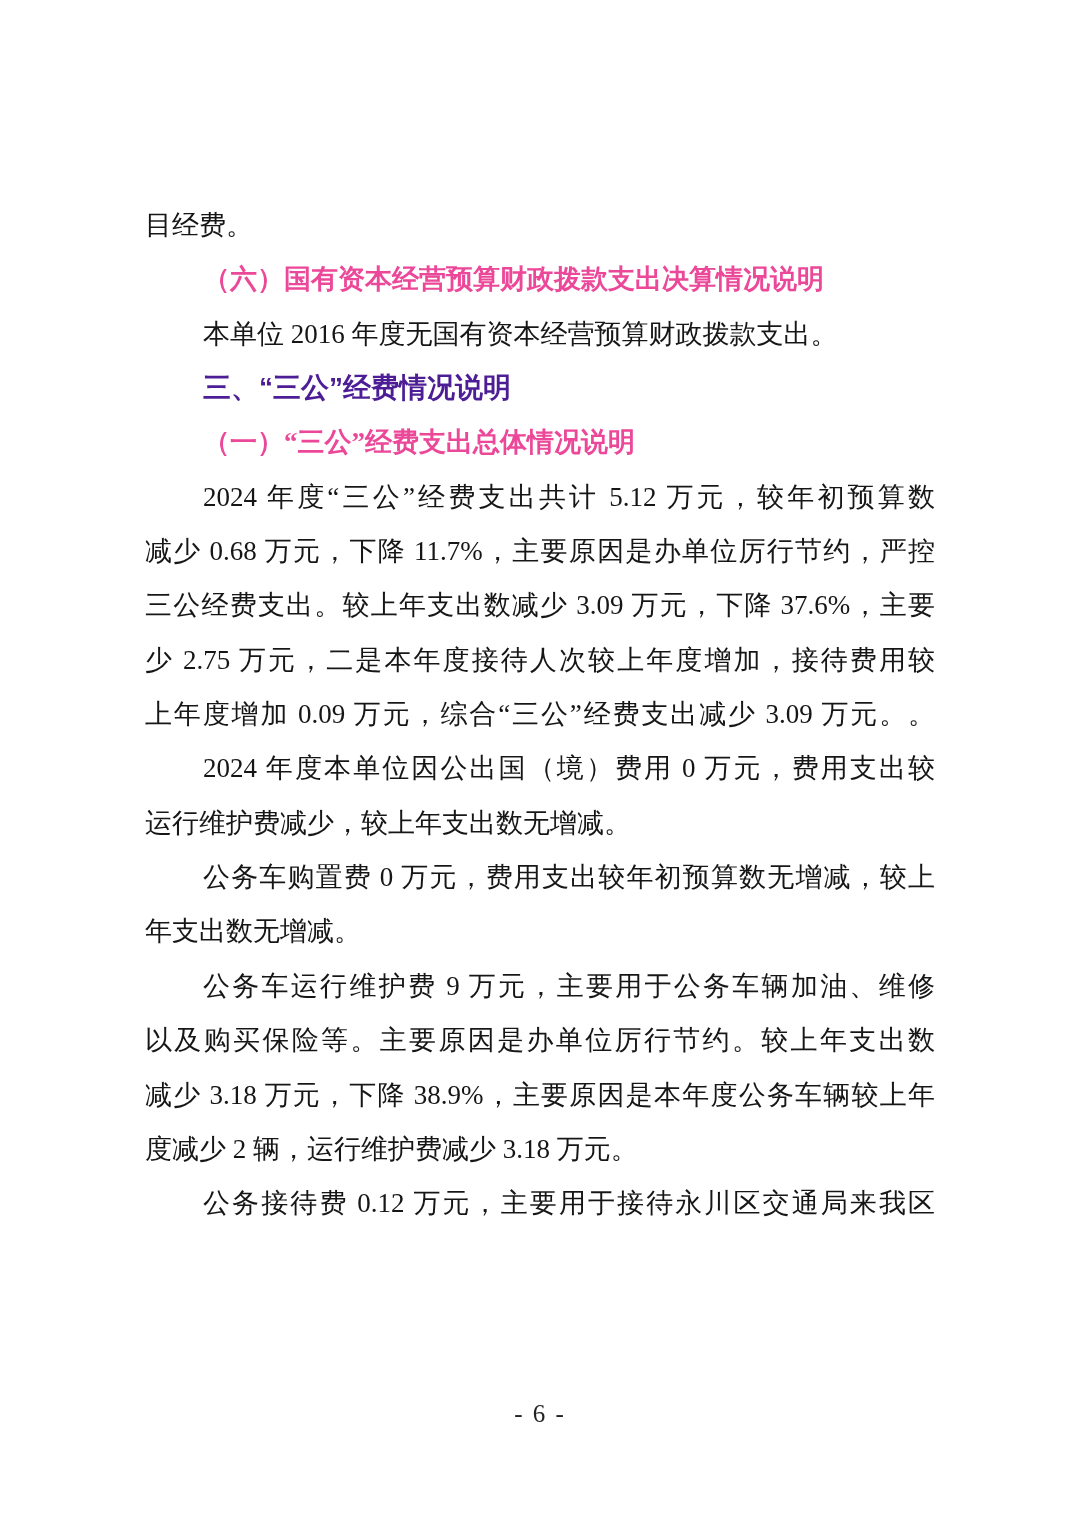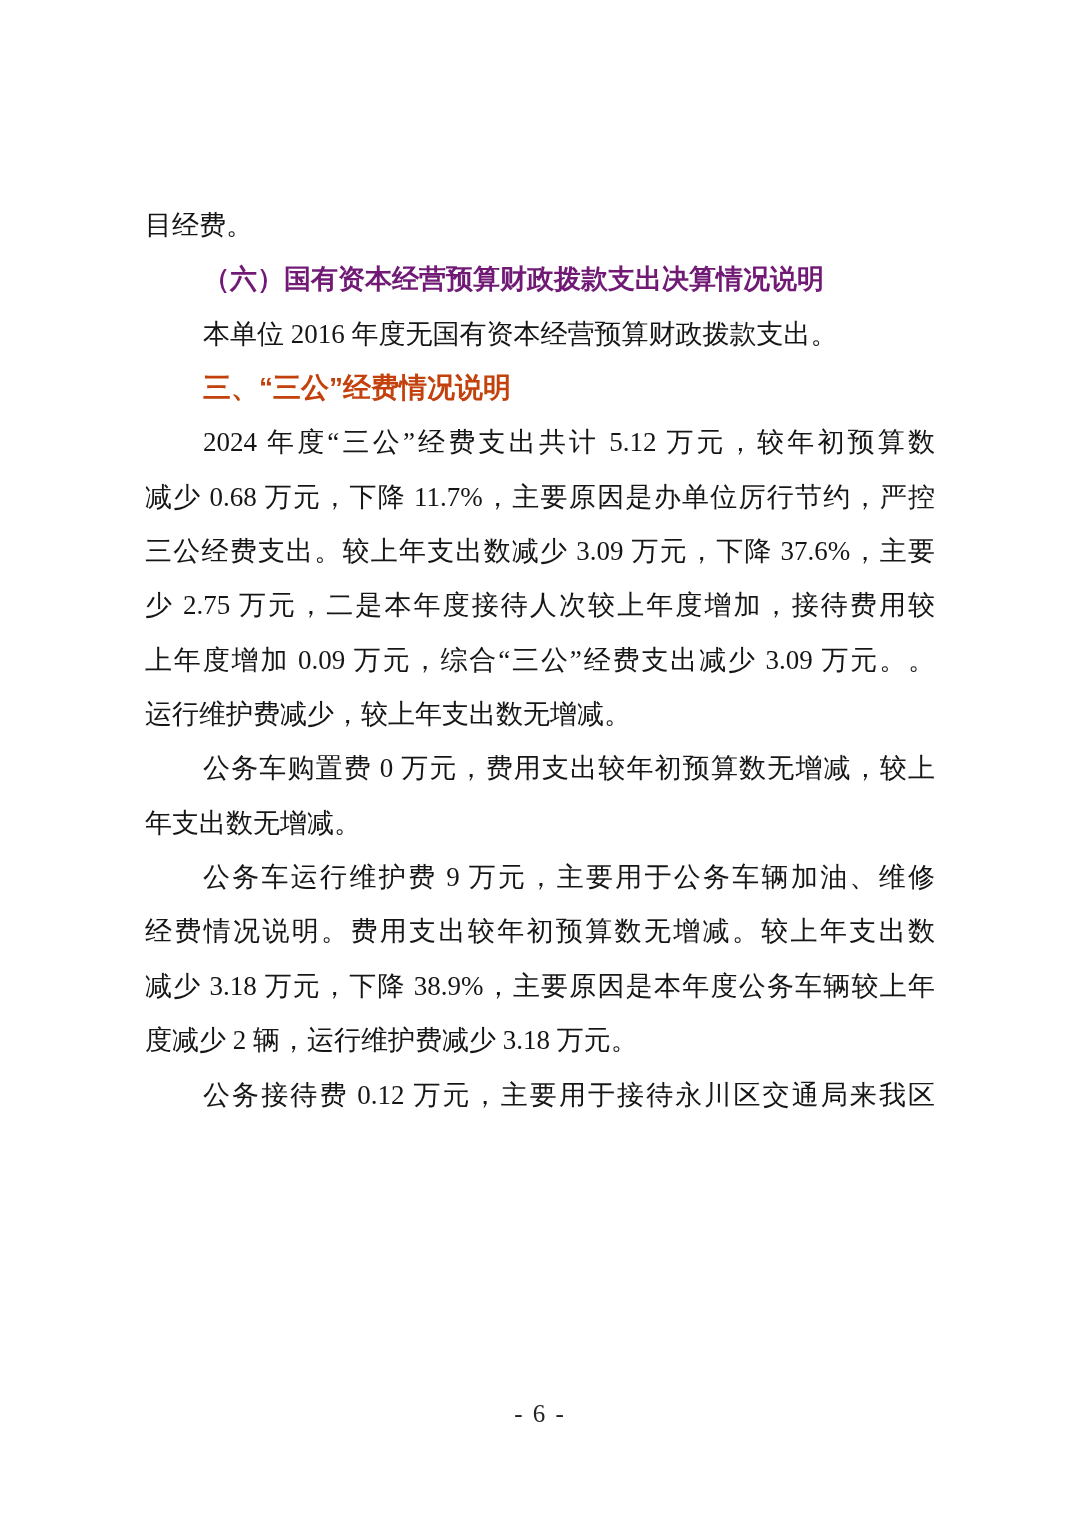--- a/index.html
+++ b/index.html
@@ -30,25 +30,25 @@
   }
   .line.indent { padding-left: 58px; }
   .line.justify {
     text-align: justify;
     text-align-last: justify;
   }
   .line.heading {
     font-family: "Liberation Sans", "DejaVu Sans", sans-serif;
     font-weight: 700;
     font-size: 28px;
-    color: #c2410c;
+    color: #4c1d95;
   }
   .line.subheading {
     font-weight: 600;
-    color: #701a75;
+    color: #ec4899;
   }
   .footer {
     position: absolute;
     left: 145px;
     width: 790px;
     top: 1400px;
     text-align: center;
     font-size: 25px;
     color: #222222;
     letter-spacing: 2px;
@@ -56,30 +56,32 @@
 </style>
 </head>
 <body>
 
 <div class="page">
   <div class="content" id="content">
       <div class="line body">目经费。</div>
       <div class="line subheading indent">（六）国有资本经营预算财政拨款支出决算情况说明</div>
       <div class="line body indent">本单位 2016 年度无国有资本经营预算财政拨款支出。</div>
       <div class="line heading indent">三、“三公”经费情况说明</div>
+      <div class="line subheading indent">（一）“三公”经费支出总体情况说明</div>
       <div class="line body indent justify">2024 年度“三公”经费支出共计 5.12 万元，较年初预算数</div>
       <div class="line body justify">减少 0.68 万元，下降 11.7%，主要原因是办单位厉行节约，严控</div>
       <div class="line body justify">三公经费支出。较上年支出数减少 3.09 万元，下降 37.6%，主要</div>
       <div class="line body justify">少 2.75 万元，二是本年度接待人次较上年度增加，接待费用较</div>
       <div class="line body justify">上年度增加 0.09 万元，综合“三公”经费支出减少 3.09 万元。。</div>
+      <div class="line body indent justify">2024 年度本单位因公出国（境）费用 0 万元，费用支出较</div>
       <div class="line body">运行维护费减少，较上年支出数无增减。</div>
       <div class="line body indent justify">公务车购置费 0 万元，费用支出较年初预算数无增减，较上</div>
       <div class="line body">年支出数无增减。</div>
       <div class="line body indent justify">公务车运行维护费 9 万元，主要用于公务车辆加油、维修</div>
-      <div class="line body justify">经费情况说明。费用支出较年初预算数无增减。较上年支出数</div>
+      <div class="line body justify">以及购买保险等。主要原因是办单位厉行节约。较上年支出数</div>
       <div class="line body justify">减少 3.18 万元，下降 38.9%，主要原因是本年度公务车辆较上年</div>
       <div class="line body">度减少 2 辆，运行维护费减少 3.18 万元。</div>
       <div class="line body indent justify">公务接待费 0.12 万元，主要用于接待永川区交通局来我区</div>
     </div>
   <div class="footer">
     <span>- 6 -</span>
   </div>
 </div>
 
 </body></html>

